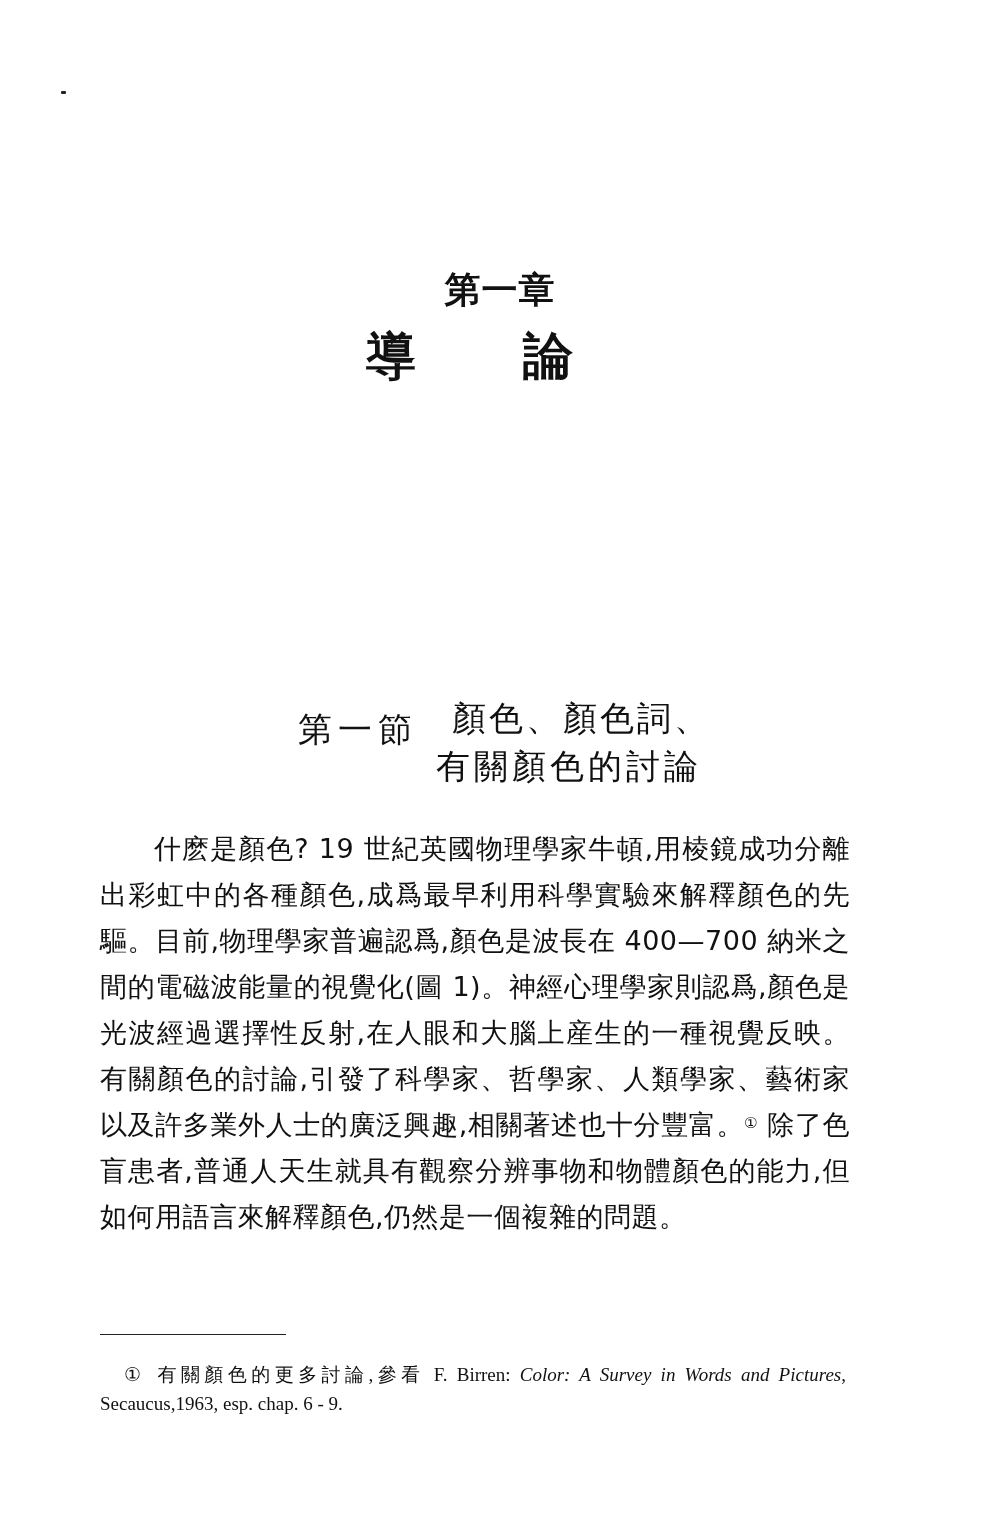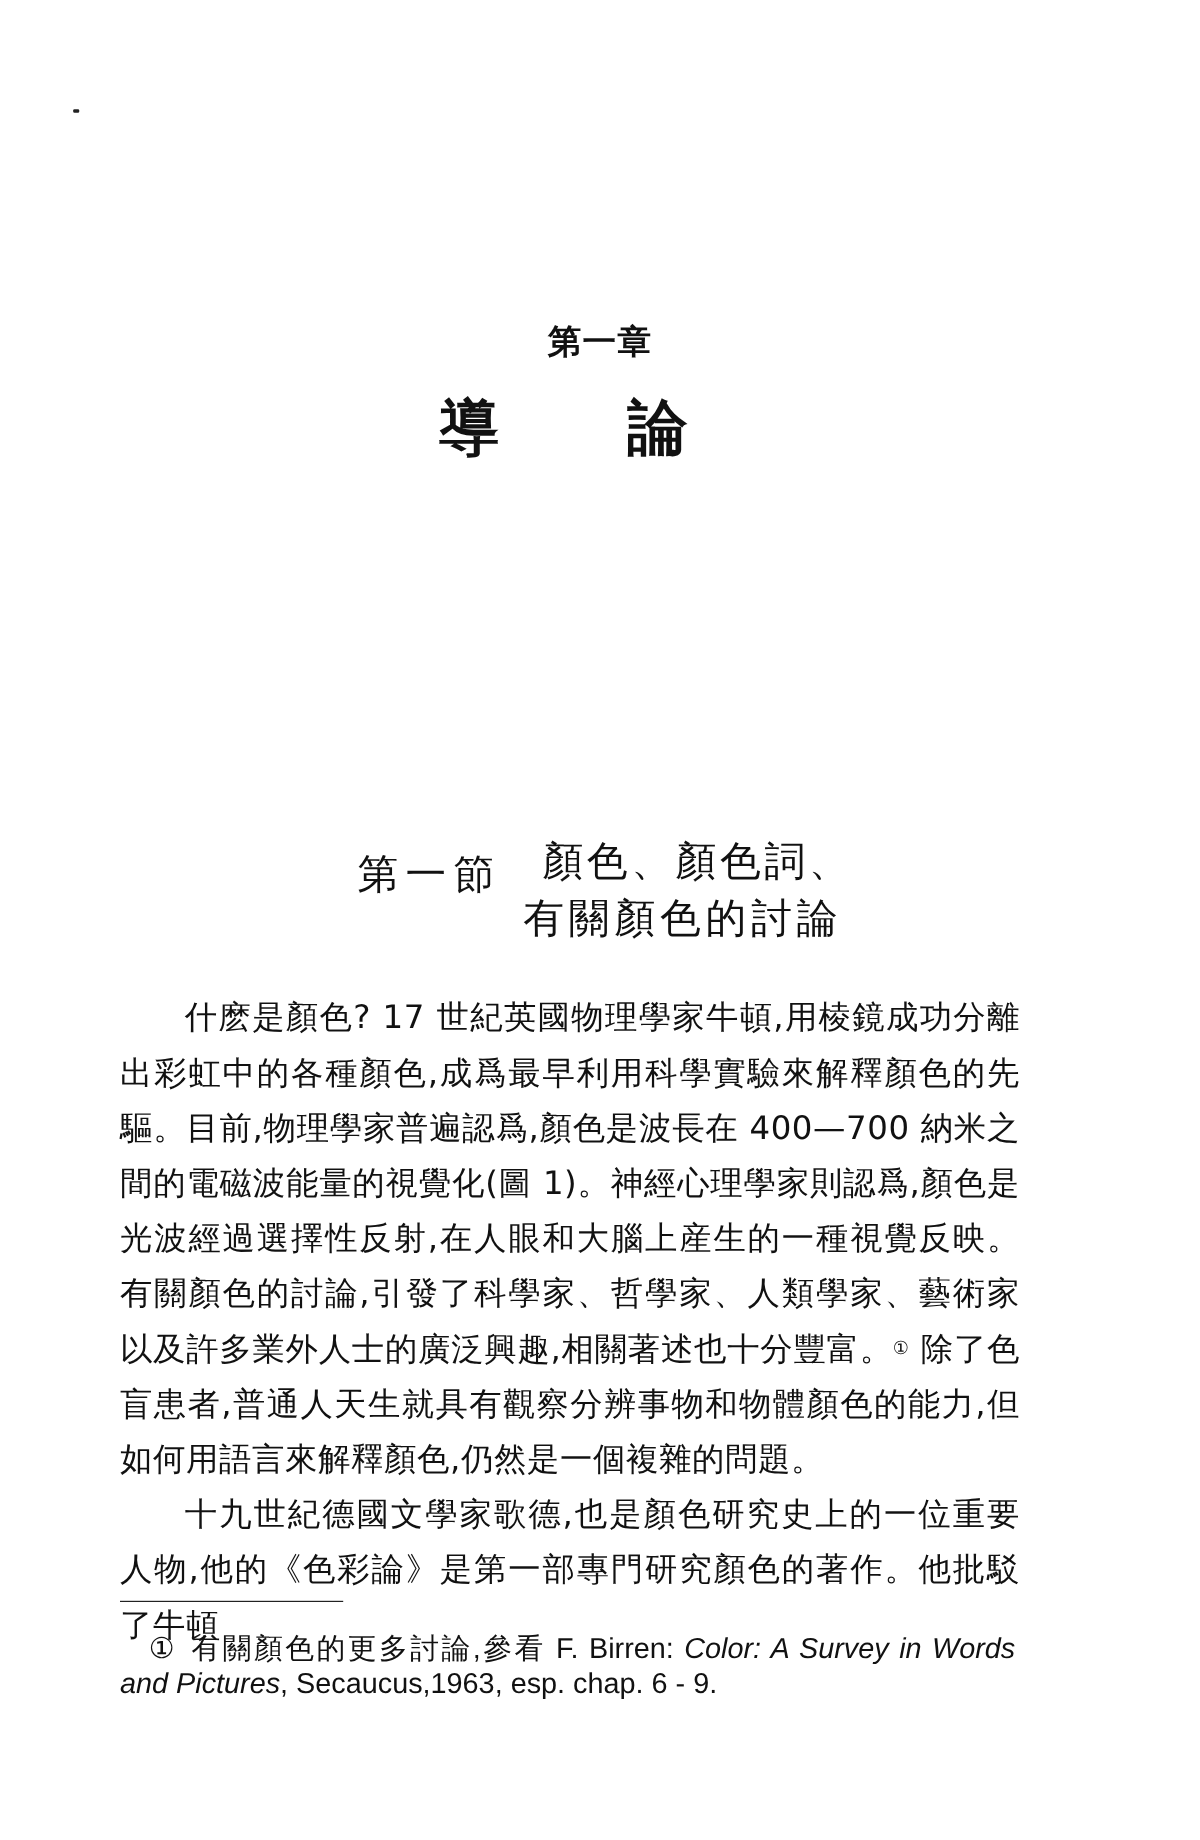--- a/index.html
+++ b/index.html
@@ -25,21 +25,21 @@
       border-radius: 1px;
     }
     .chapter-label {
       position: absolute;
       top: 266px;
       left: 0;
       width: 1000px;
       text-align: center;
       font-family: "DejaVu Sans", "Liberation Sans", sans-serif;
       font-weight: bold;
-      font-size: 28px;
+      font-size: 36px;
       letter-spacing: 1px;
     }
     .chapter-title {
       position: absolute;
       top: 328px;
       left: 0;
       width: 1000px;
       height: 60px;
     }
     .chapter-title span {
@@ -112,22 +112,22 @@
       left: 100px;
       width: 186px;
       height: 0;
       border-top: 1.5px solid #222;
     }
     .footnote {
       position: absolute;
       top: 1360px;
       left: 100px;
       width: 746px;
-      font-family: Liberation Sans, sans-serif;
-      font-size: 24px;
+      font-family: Liberation Serif, serif;
+      font-size: 19px;
       line-height: 29px;
       text-align: justify;
     }
     .footnote .fn-marker {
       margin-left: 24px;
       margin-right: 12px;
     }
     .footnote i {
       font-style: italic;
     }
@@ -144,19 +144,18 @@
   <span class="c2">論</span>
 </div>
 
 <div class="section-heading">
   <span class="sec-num">第一節</span>
   <span class="sec-line1">顏色、顏色詞、</span>
   <span class="sec-line2">有關顏色的討論</span>
 </div>
 
 <div class="body-text">
-  <p><span>什麽是顏色? 17 世紀英國物理學家牛頓,用棱鏡成功分離出彩虹中的各種顏色,成爲最早利用科學實驗來解釋顏色的先驅。目前,物理學家普遍認爲,顏色是波長在 400—700 納米之間的電磁波能量的視覺化(圖 1)。神經心理學家則認爲,顏色是光波經過選擇性反射,在人眼和大腦上産生的一種視覺反映。有關顏色的討論,引發了科學家、哲學家、人類學家、藝術家以及許多業外人士的廣泛興趣,相關著述也十分豐富。</span><sup>①</sup><span> 除了色盲患者,普通人天生就具有觀察分辨事物和物體顏色的能力,但如何用語言來解釋顏色,仍然是一個複雜的問題。</span></p>
-  <p>十九世紀德國文學家歌德,也是顏色研究史上的一位重要人物,他的《色彩論》是第一部專門研究顏色的著作。他批駁了牛頓</p>
+  <p><span>什麽是顏色? 19 世紀英國物理學家牛頓,用棱鏡成功分離出彩虹中的各種顏色,成爲最早利用科學實驗來解釋顏色的先驅。目前,物理學家普遍認爲,顏色是波長在 400—700 納米之間的電磁波能量的視覺化(圖 1)。神經心理學家則認爲,顏色是光波經過選擇性反射,在人眼和大腦上産生的一種視覺反映。有關顏色的討論,引發了科學家、哲學家、人類學家、藝術家以及許多業外人士的廣泛興趣,相關著述也十分豐富。</span><sup>①</sup><span> 除了色盲患者,普通人天生就具有觀察分辨事物和物體顏色的能力,但如何用語言來解釋顏色,仍然是一個複雜的問題。</span></p>
 </div>
 
 <div class="footnote-rule"></div>
 
 <div class="footnote"><span class="fn-marker">①</span><span>有關顏色的更多討論,參看 F. Birren:</span><i> Color: A Survey in Words and Pictures</i><span>, Secaucus,1963, esp. chap. 6 - 9.</span></div>
 
 </body></html>

